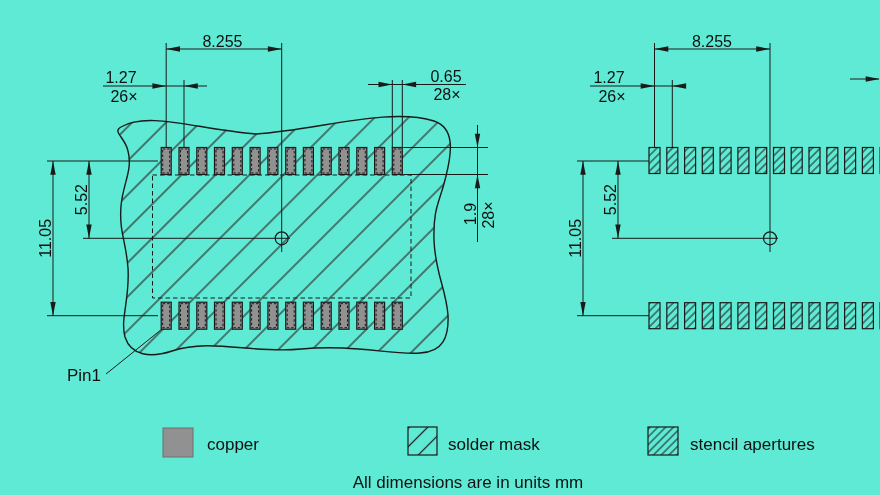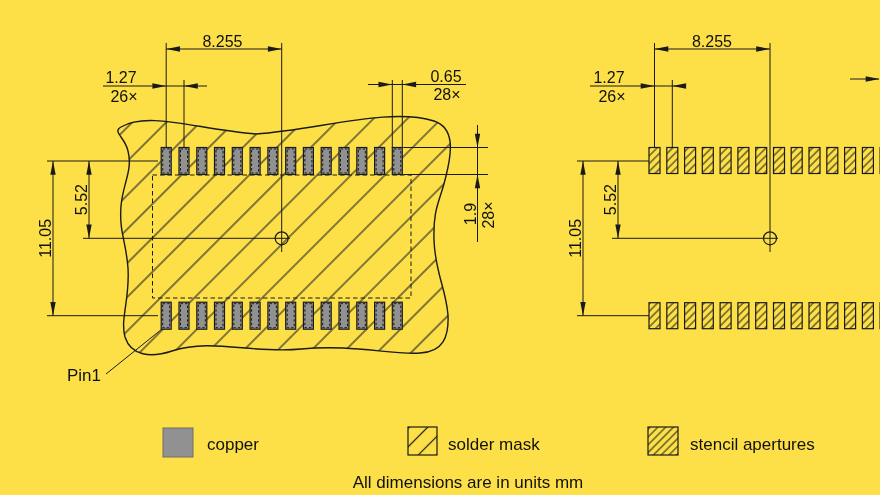--- a/index.html
+++ b/index.html
@@ -1,16 +1,16 @@
 <!DOCTYPE html>
 <html><head>
 <meta charset="utf-8">
 <style>
   html,body{margin:0;padding:0;background:#ffffff;}
-  .stage{position:relative;width:880px;height:495px;background:#fde047;overflow:hidden;
+  .stage{position:relative;width:880px;height:495px;background:#5eead4;overflow:hidden;
          font-family:"Liberation Sans",sans-serif;}
   svg{display:block;}
   .dim-line{stroke:#1a1a1a;stroke-width:1;fill:none;}
   .outline{stroke:#1a1a1a;stroke-width:1.4;fill:none;}
   .arrow{fill:#1a1a1a;stroke:none;}
   .dashed{stroke-dasharray:4.5 3;}
   .dim-text{font-family:"Liberation Sans",sans-serif;font-size:16px;fill:#111;}
   .label-text{font-family:"Liberation Sans",sans-serif;font-size:17px;fill:#111;}
   .pad{stroke:#1a1a1a;stroke-width:1.2;}
   .aperture{stroke:#1a1a1a;stroke-width:1.2;}

